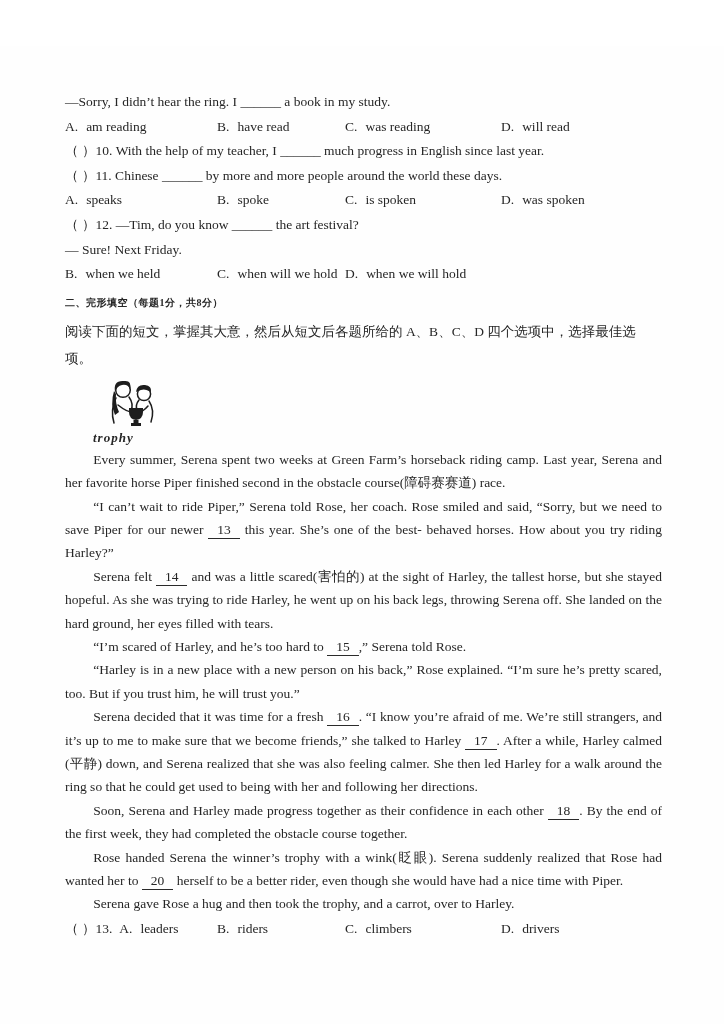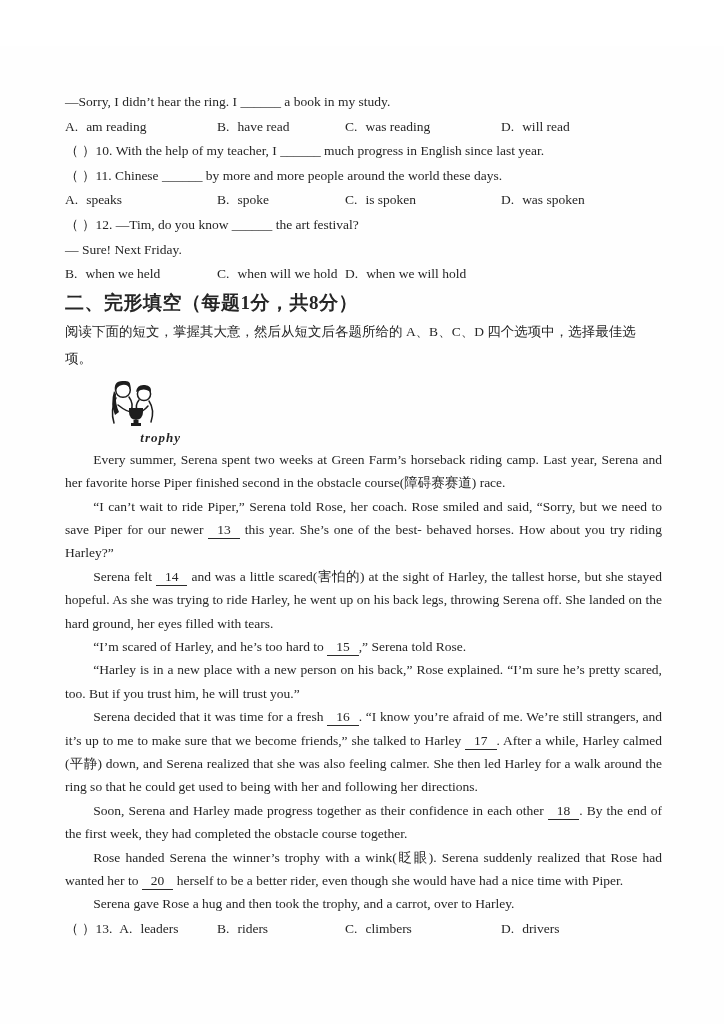--- a/index.html
+++ b/index.html
@@ -14,23 +14,23 @@
   .content { position: absolute; left: 65px; top: 44px; width: 597px; font-size: 13.5px; }
 
   
   .gsec .line { line-height: 24.6px; white-space: nowrap; }
   .options-row { display: grid; grid-template-columns: 152px 128px 156px 1fr; white-space: nowrap; }
   .opt { display: block; }
   .optlabel { margin-right: 8px; }
   .qprefix { margin-right: 7px; }
 
   
-  .heading { font-size: 19px; font-weight: 700; line-height: 27px; margin-top: 2px; letter-spacing: 0.5px; }
+  .heading { font-size: 10px; font-weight: 700; line-height: 27px; margin-top: 2px; letter-spacing: 0.5px; }
   .instruction { line-height: 27px; margin-top: 2px; }
-  .illustration { display: block; margin: 6px 0 3px 28px; width: 88px; text-align: right; }
+  .illustration { display: block; margin: 6px 0 3px 28px; width: 88px; text-align: left; }
   .illustration svg { display: block; margin: 0 auto; }
   .caption { font-style: italic; font-weight: 700; font-size: 13px; line-height: 15px; letter-spacing: 1px; }
 
   .passage { margin-top: 3px; }
   .para { text-align: justify; text-indent: 2.1em; line-height: 23.4px; }
   .blank {
     display: inline-block; text-indent: 0;
     border-bottom: 1.3px solid #2a2a2a;
     padding: 0 9px; line-height: 17px;
   }

